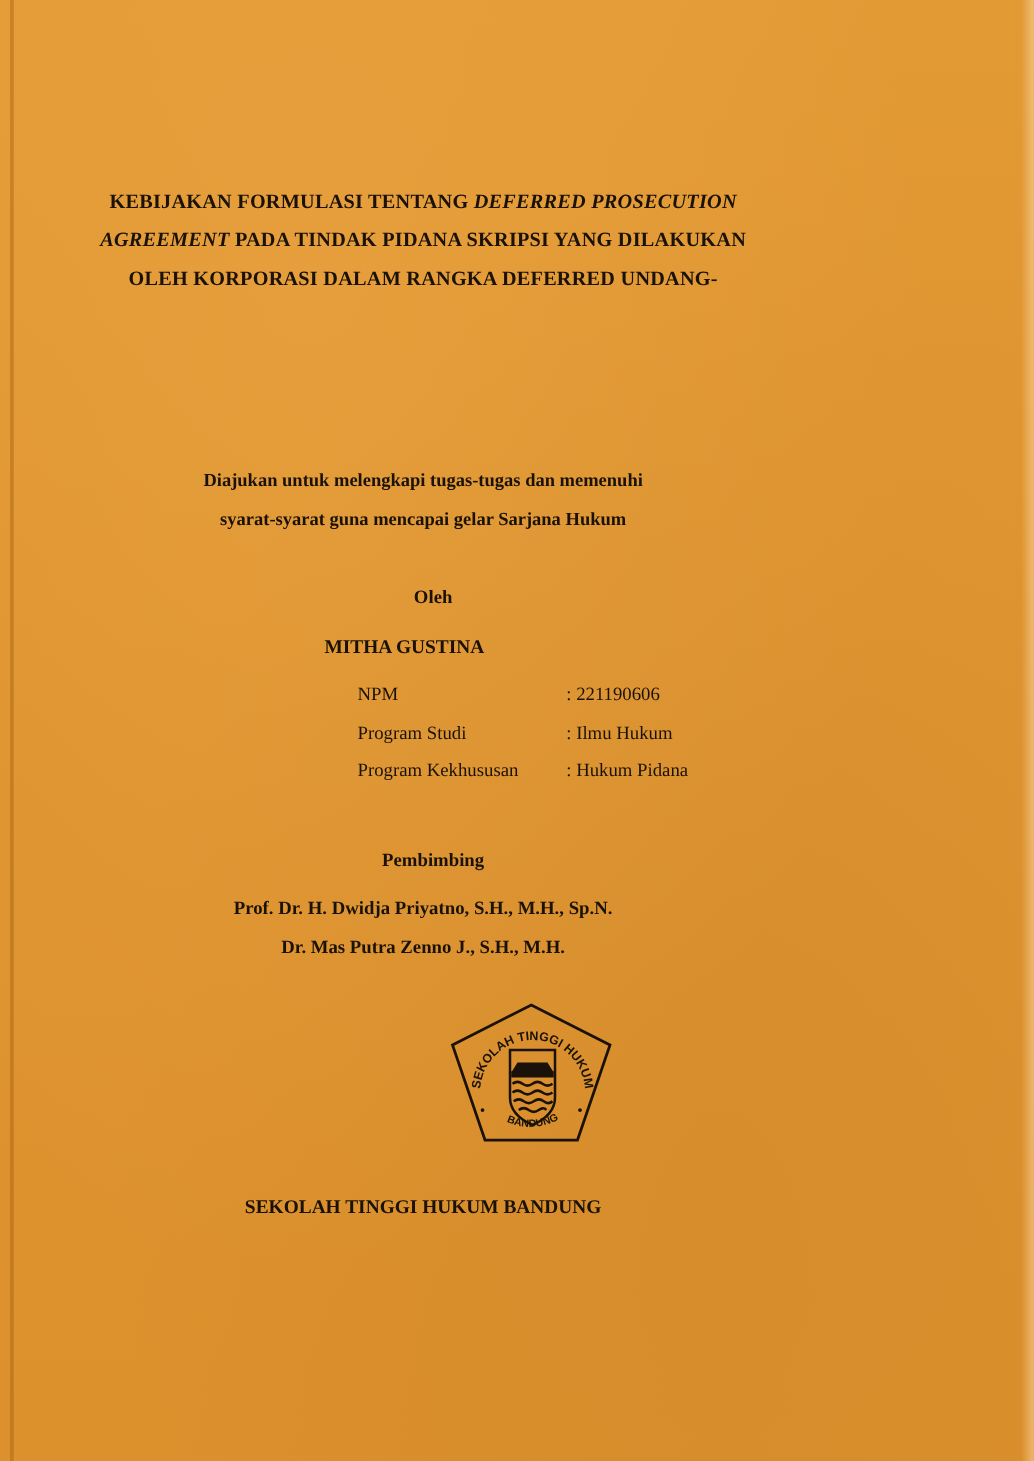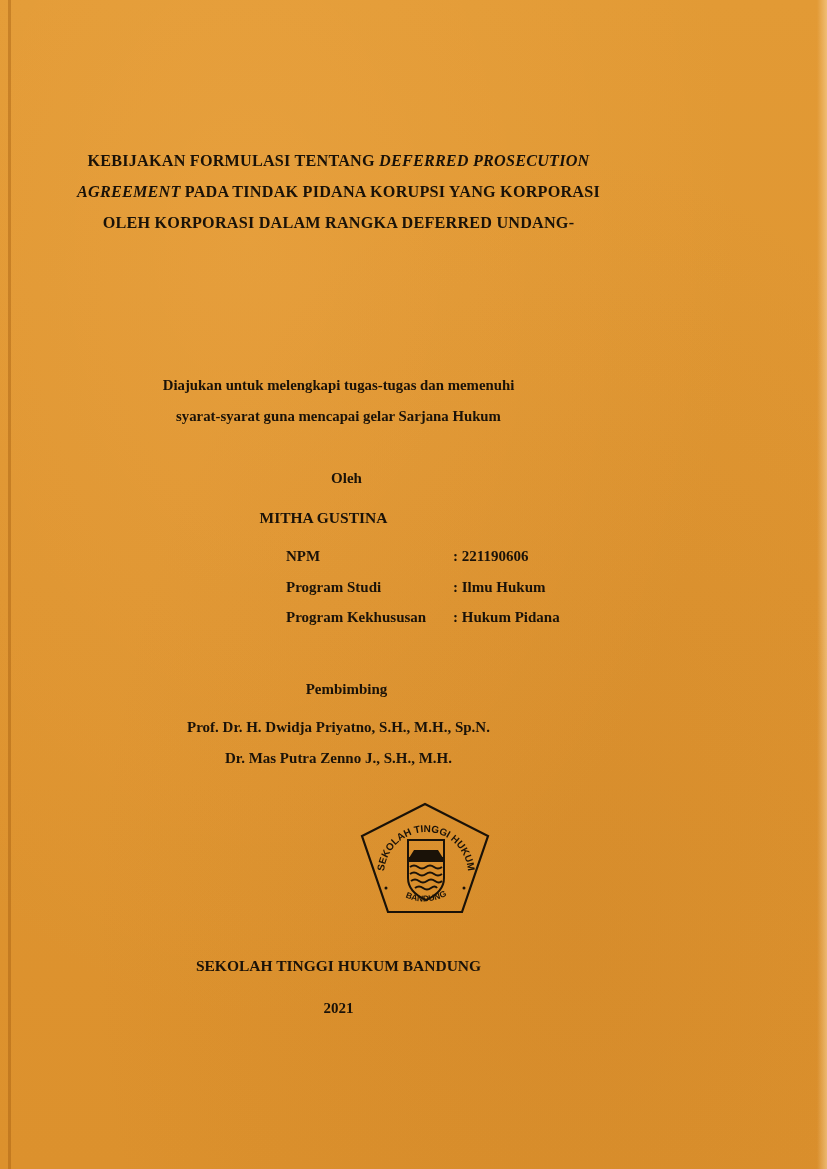--- a/index.html
+++ b/index.html
@@ -25,40 +25,40 @@
       position: absolute; right: 0; top: 0; width: 10px; height: 1169px;
       background: linear-gradient(90deg, rgba(255,220,170,0), rgba(255,225,180,0.5));
     }
     .c { position: absolute; left: 0; width: 677px; text-align: center; font-weight: bold; }
     .title { top: 146px; font-size: 16.2px; line-height: 31px; letter-spacing: 0.2px; }
     .title i { font-style: italic; }
     .skripsi { top: 303px; font-size: 15px; }
     .purpose { top: 370px; font-size: 14.8px; line-height: 31px; }
     .oleh { top: 470px; font-size: 15px; left: 8px; }
     .author { top: 509px; font-size: 15.5px; left: -15px; }
-    .info { position: absolute; left: 286px; top: 548px; font-weight: bold; font-size: 15px; }
+    .info { position: absolute; left: 286px; top: 548px; font-weight: normal; font-size: 15px; }
     .info-row { height: 30.5px; display: flex; }
     .info-label { width: 167px; }
     .pembimbing-label { top: 681px; font-size: 15px; left: 8px; }
     .advisor1 { top: 719px; font-size: 15px; }
     .advisor2 { top: 750px; font-size: 15px; }
     .logo { position: absolute; left: 358px; top: 800px; width: 134px; height: 116px; }
     .institution { top: 925px; font-size: 15.5px; margin-top: 32px; }
     .year { top: 1000px; font-size: 15px; }
   </style>
 </head>
 <body>
 
 <div class="page">
   <div class="spine"></div>
   <div class="right-edge"></div>
 
   <div class="c title">
     <div><span>KEBIJAKAN FORMULASI TENTANG </span><i>DEFERRED PROSECUTION</i></div>
-    <div><i>AGREEMENT</i><span> PADA TINDAK PIDANA KORUPSI YANG KORPORASI</span></div>
+    <div><i>AGREEMENT</i><span> PADA TINDAK PIDANA SKRIPSI YANG DILAKUKAN</span></div>
     <div>OLEH KORPORASI DALAM RANGKA DEFERRED UNDANG-</div>
   </div>
 
 
   <div class="c purpose">
     <div>Diajukan untuk melengkapi tugas-tugas dan memenuhi</div>
     <div>syarat-syarat guna mencapai gelar Sarjana Hukum</div>
   </div>
 
   <div class="c oleh">Oleh</div>
@@ -101,14 +101,13 @@
     <path d="M 50 40 L 86 40 L 86 78 Q 86 92 68 100 Q 50 92 50 78 Z" fill="none" stroke="#1a1208" stroke-width="2"></path>
     <path d="M 51 58 L 56 50 L 80 50 L 85 58 Z" fill="#1a1208"></path>
     <rect x="51" y="57" width="34" height="5" fill="#1a1208"></rect>
     <path d="M 52 67 q 4 -3 8 0 t 8 0 t 8 0 t 8 0" fill="none" stroke="#1a1208" stroke-width="2"></path>
     <path d="M 52 74 q 4 -3 8 0 t 8 0 t 8 0 t 8 0" fill="none" stroke="#1a1208" stroke-width="2"></path>
     <path d="M 53 81 q 4 -3 8 0 t 8 0 t 8 0 t 7 0" fill="none" stroke="#1a1208" stroke-width="2"></path>
     <path d="M 57 88 q 4 -3 8 0 t 8 0 t 6 0" fill="none" stroke="#1a1208" stroke-width="2"></path>
   </svg>
 
   <div class="c institution">SEKOLAH TINGGI HUKUM BANDUNG</div>
-  <div class="c year">2021</div>
 </div>
 
 </body></html>

